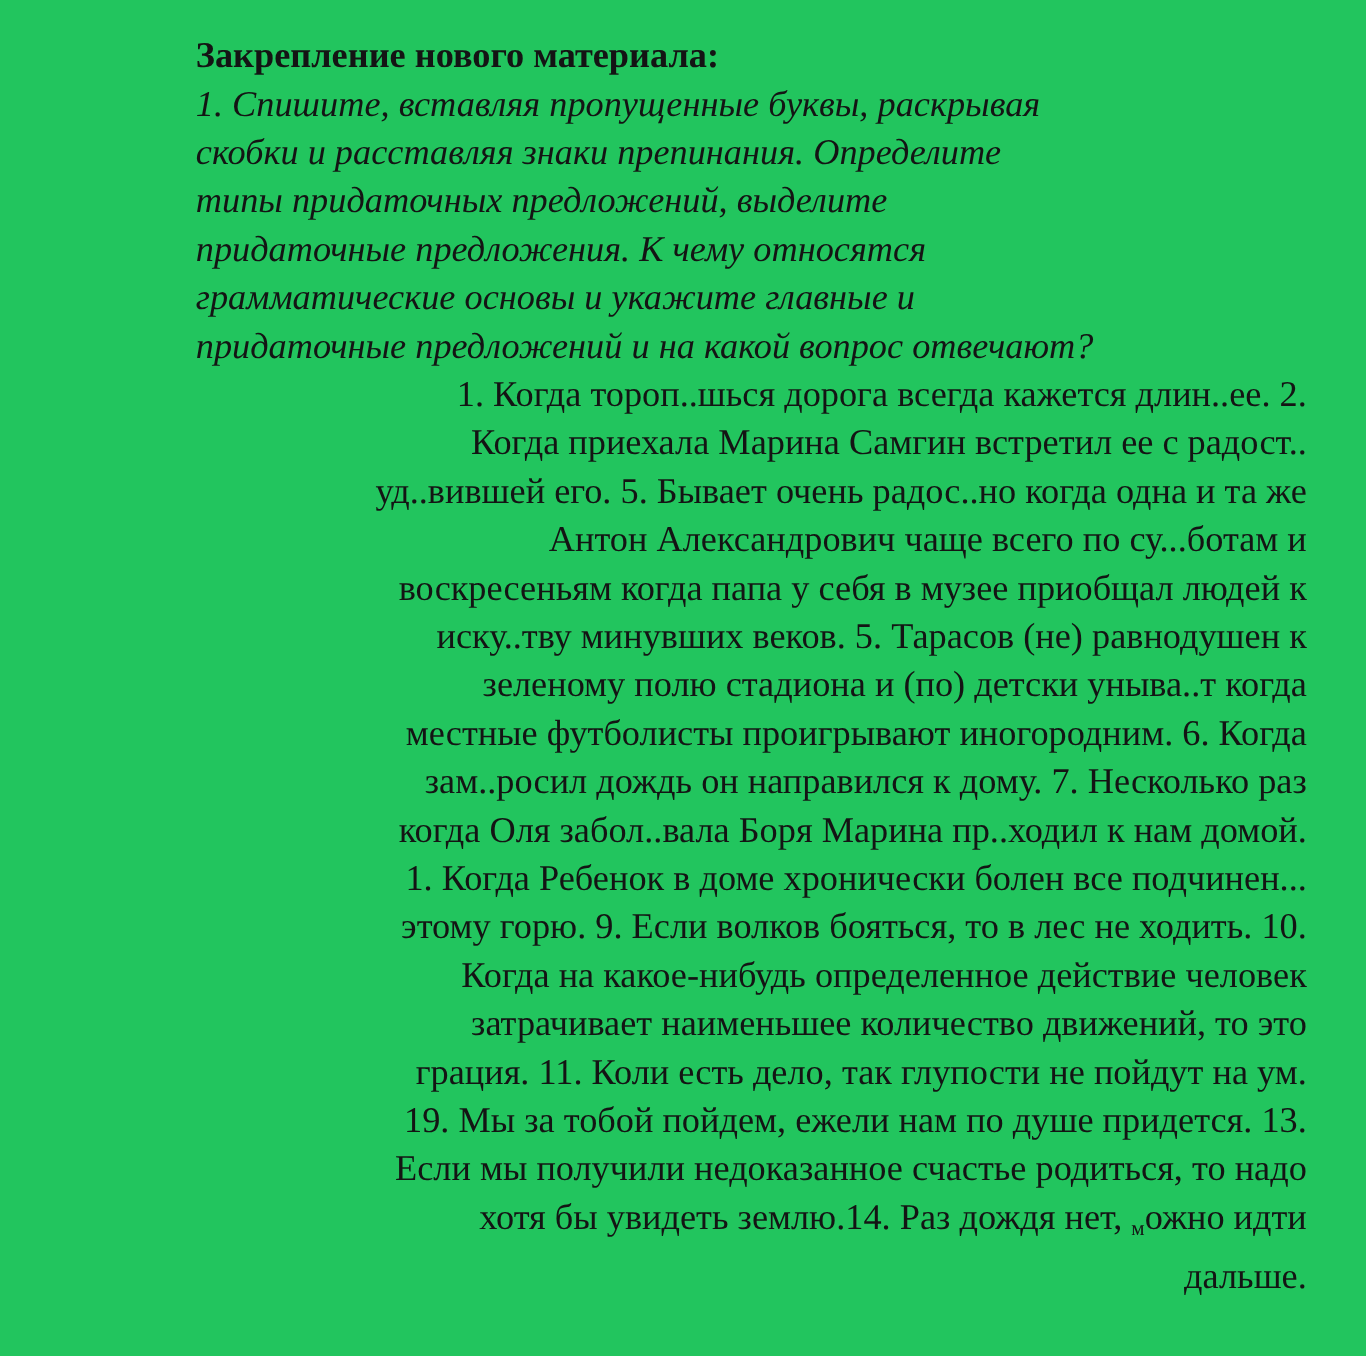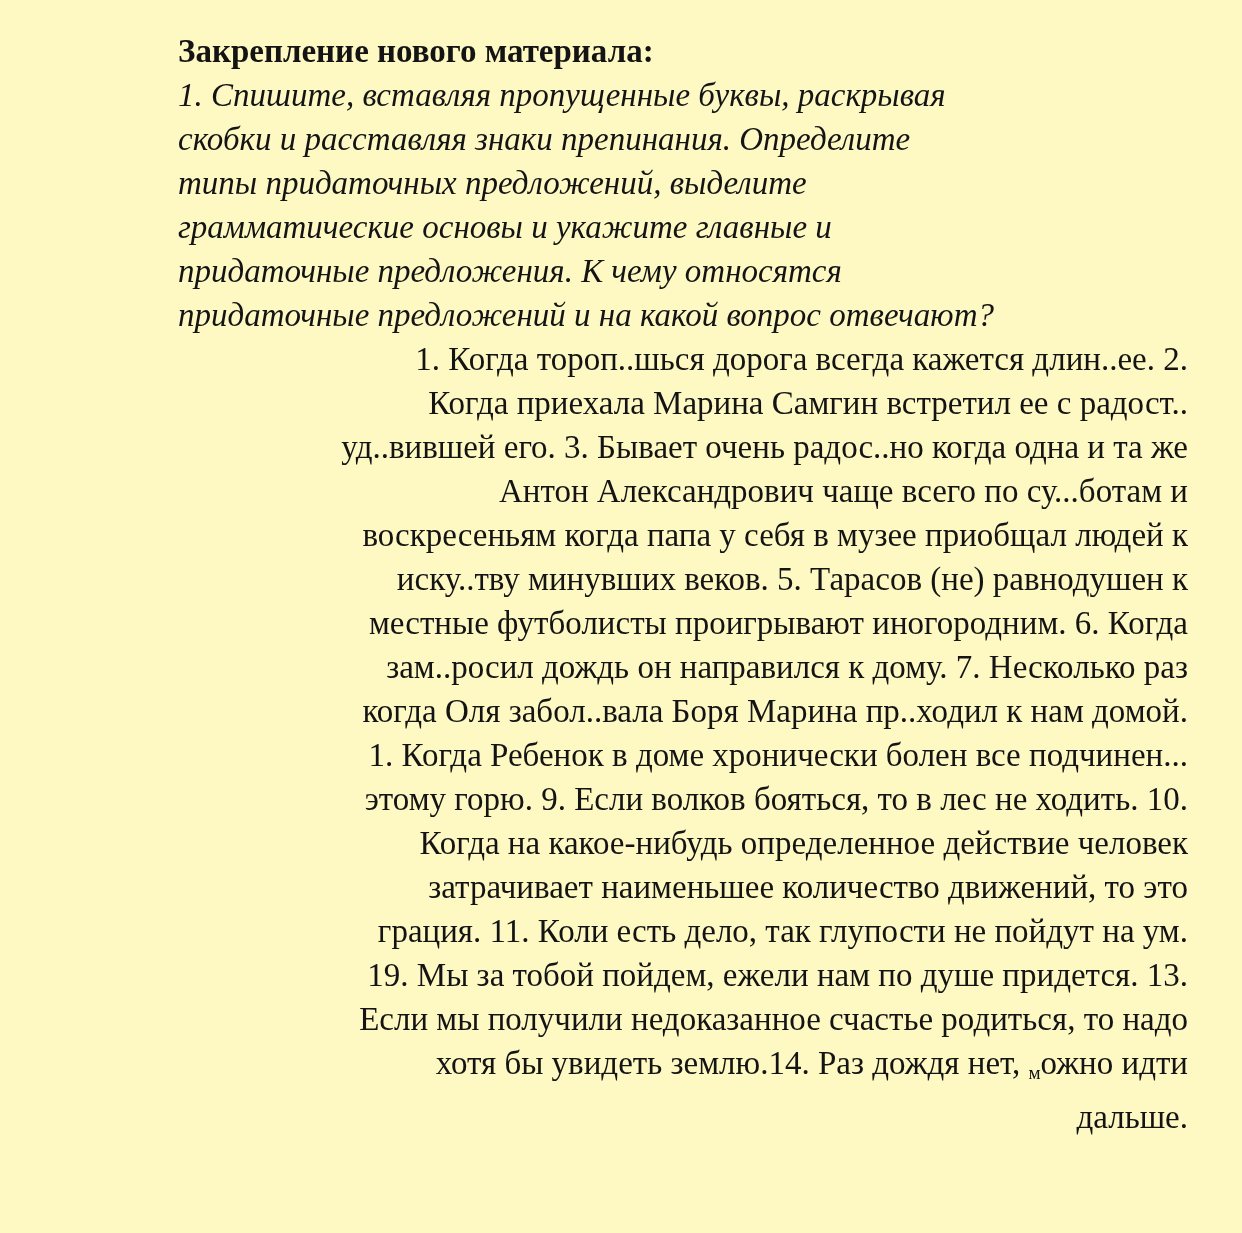--- a/index.html
+++ b/index.html
@@ -4,21 +4,21 @@
 <style>
   html, body {
     margin: 0;
     padding: 0;
     background: #ffffff;
   }
   .page {
     position: relative;
     width: 1242px;
     height: 1233px;
-    background: #fef9c3;
+    background: #22c55e;
     overflow: hidden;
   }
   .content {
     position: absolute;
     left: 178px;
     top: 29px;
     width: 1010px;
     font-family: "Liberation Serif", serif;
     font-size: 33px;
     line-height: 44px;
@@ -47,31 +47,32 @@
 </head>
 <body>
 
 <div class="page">
   <div class="content">
     <div class="heading">Закрепление нового материала:</div>
     <div class="instructions">
         <div class="line">1. Спишите, вставляя пропущенные буквы, раскрывая</div>
         <div class="line">скобки и расставляя знаки препинания. Определите</div>
         <div class="line">типы придаточных предложений, выделите</div>
+        <div class="line">придаточные предложения. К чему относятся</div>
         <div class="line">грамматические основы и укажите главные и</div>
-        <div class="line">придаточные предложения. К чему относятся</div>
         <div class="line">придаточные предложений и на какой вопрос отвечают?</div>
       </div>
     <div class="exercise">
         <div class="line">1. Когда тороп..шься дорога всегда кажется длин..ее. 2.</div>
         <div class="line">Когда приехала Марина Самгин встретил ее с радост..</div>
-        <div class="line">уд..вившей его. 3. Бывает очень радос..но когда одна и та же</div>
+        <div class="line">уд..вившей его. 5. Бывает очень радос..но когда одна и та же</div>
         <div class="line">Антон Александрович чаще всего по су...ботам и</div>
         <div class="line">воскресеньям когда папа у себя в музее приобщал людей к</div>
         <div class="line">иску..тву минувших веков. 5. Тарасов (не) равнодушен к</div>
+        <div class="line">зеленому полю стадиона и (по) детски уныва..т когда</div>
         <div class="line">местные футболисты проигрывают иногородним. 6. Когда</div>
         <div class="line">зам..росил дождь он направился к дому. 7. Несколько раз</div>
         <div class="line">когда Оля забол..вала Боря Марина пр..ходил к нам домой.</div>
         <div class="line">1. Когда Ребенок в доме хронически болен все подчинен...</div>
         <div class="line">этому горю. 9. Если волков бояться, то в лес не ходить. 10.</div>
         <div class="line">Когда на какое-нибудь определенное действие человек</div>
         <div class="line">затрачивает наименьшее количество движений, то это</div>
         <div class="line">грация. 11. Коли есть дело, так глупости не пойдут на ум.</div>
         <div class="line">19. Мы за тобой пойдем, ежели нам по душе придется. 13.</div>
         <div class="line">Если мы получили недоказанное счастье родиться, то надо</div>

